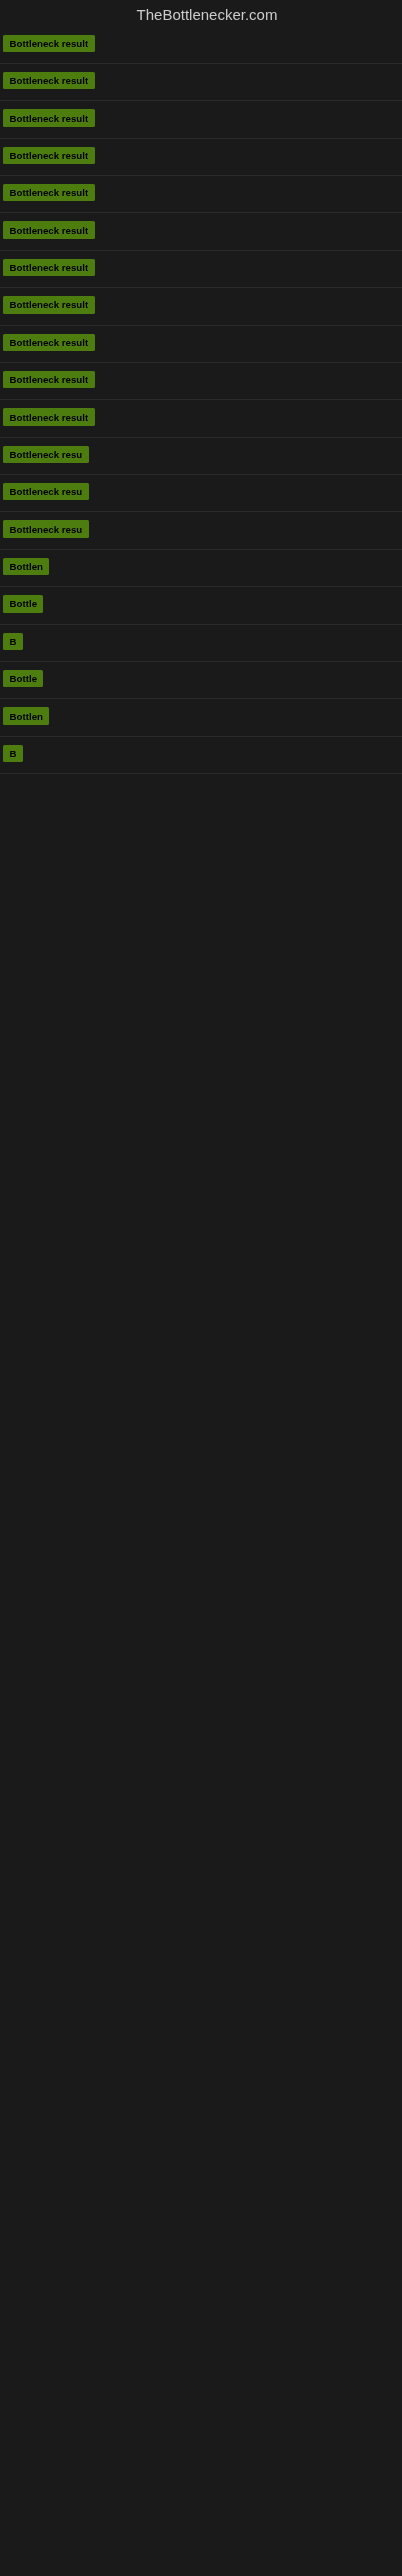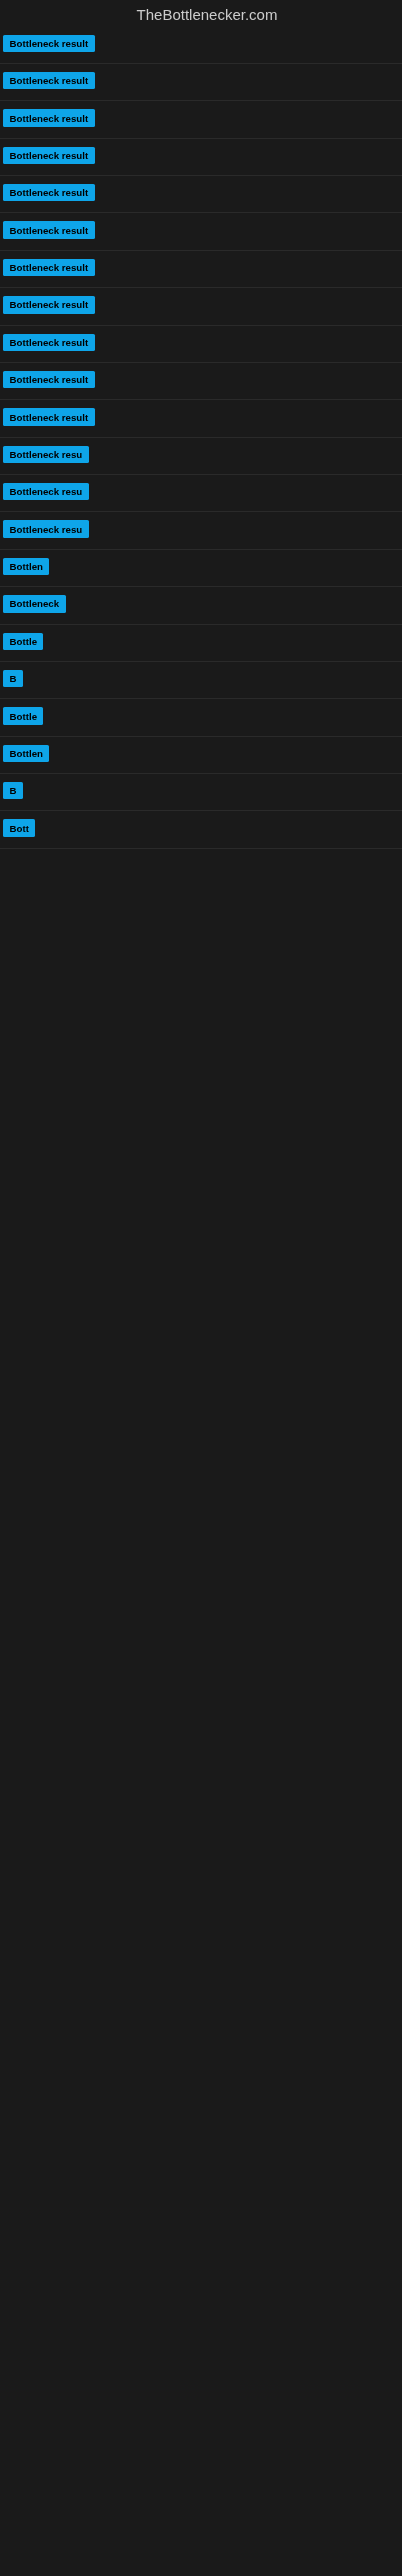--- a/index.html
+++ b/index.html
@@ -19,21 +19,21 @@
     .site-title {
       text-align: center;
       color: #cccccc;
       font-size: 15px;
       padding: 6.4px 0 3.2px 0;
       margin-left: 11px;
     }
 
     .bottleneck-badge {
       display: inline-block;
-      background-color: #0ea5e9;
+      background-color: #4d7c0f;
       color: #000000;
       font-size: 9.7px;
       font-weight: bold;
       padding: 3.2px 6.4px;
       border-radius: 1.6px;
       white-space: nowrap;
       overflow: hidden;
     }
 
     .result-row {
@@ -57,21 +57,19 @@
     <div class="result-row"><span class="bottleneck-badge">Bottleneck result</span></div>
     <div class="result-row"><span class="bottleneck-badge">Bottleneck result</span></div>
     <div class="result-row"><span class="bottleneck-badge">Bottleneck result</span></div>
     <div class="result-row"><span class="bottleneck-badge">Bottleneck result</span></div>
     <div class="result-row"><span class="bottleneck-badge">Bottleneck result</span></div>
     <div class="result-row"><span class="bottleneck-badge">Bottleneck result</span></div>
     <div class="result-row"><span class="bottleneck-badge">Bottleneck resu</span></div>
     <div class="result-row"><span class="bottleneck-badge">Bottleneck resu</span></div>
     <div class="result-row"><span class="bottleneck-badge">Bottleneck resu</span></div>
     <div class="result-row"><span class="bottleneck-badge">Bottlen</span></div>
-    <div class="result-row"><span class="bottleneck-badge">Bottleneck</span></div>
     <div class="result-row"><span class="bottleneck-badge">Bottle</span></div>
     <div class="result-row"><span class="bottleneck-badge">B</span></div>
     <div class="result-row"><span class="bottleneck-badge">Bottle</span></div>
     <div class="result-row"><span class="bottleneck-badge">Bottlen</span></div>
     <div class="result-row"><span class="bottleneck-badge">B</span></div>
-    <div class="result-row"><span class="bottleneck-badge">Bott</span></div>
   </div>
 
 
 </body></html>

